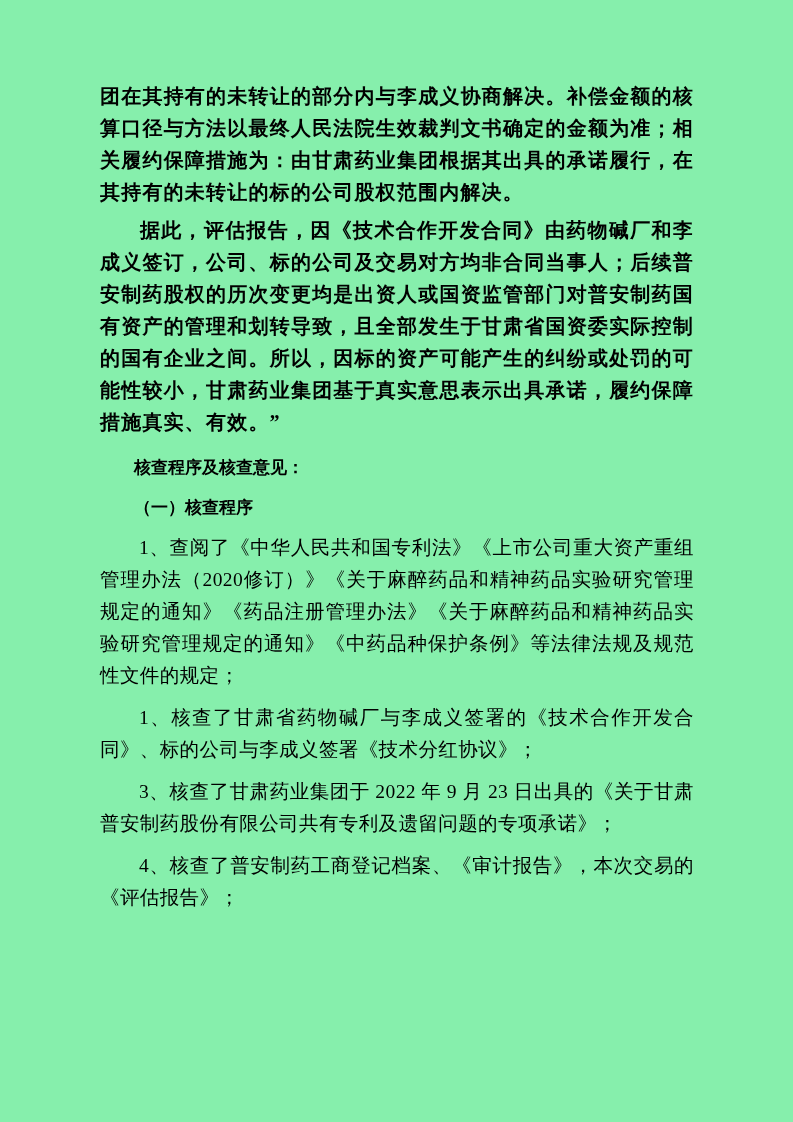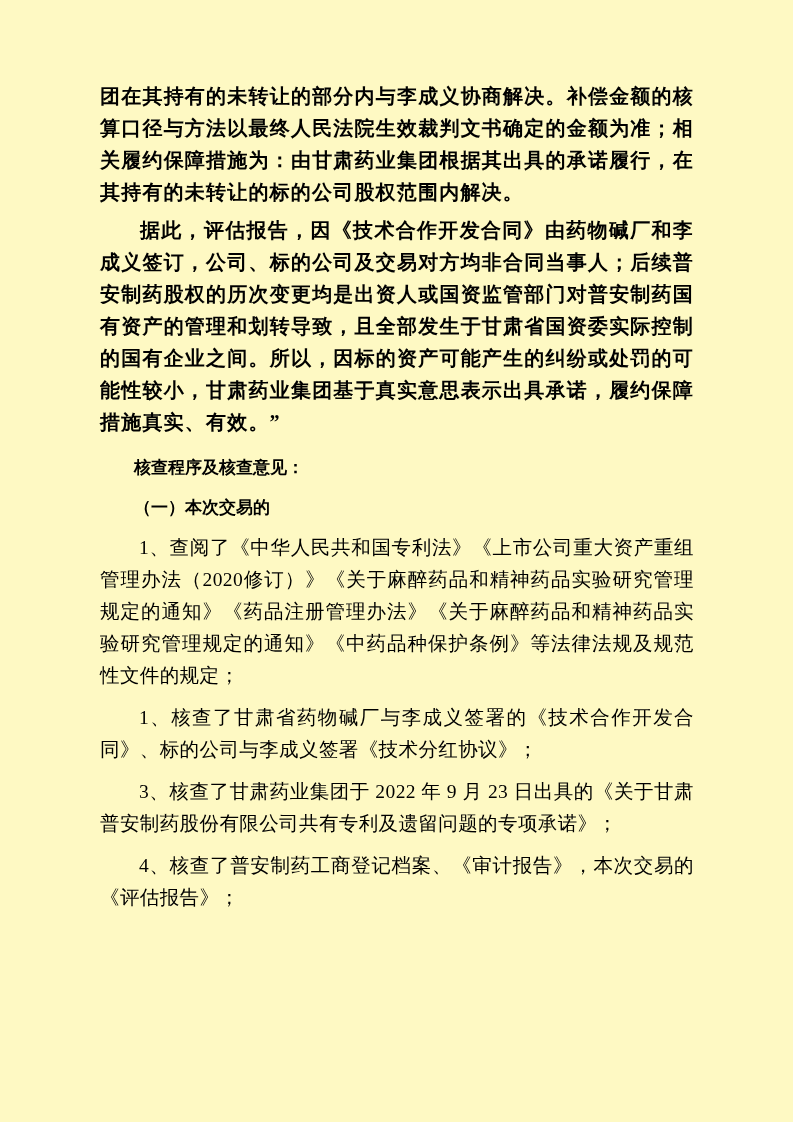--- a/index.html
+++ b/index.html
@@ -4,21 +4,21 @@
 <style>
   html, body {
     margin: 0;
     padding: 0;
     background: #ffffff;
   }
   .page {
     position: relative;
     width: 793px;
     height: 1122px;
-    background: #fef9c3;
+    background: #86efac;
     color: #000000;
     font-family: "Liberation Serif", serif;
     overflow: hidden;
     box-sizing: border-box;
   }
   .content {
     padding: 80px 99px 0 100px;
   }
   p {
     margin: 0;
@@ -69,21 +69,21 @@
 <div class="page">
   <div class="content">
 
     <p class="quoted no-indent">团在其持有的未转让的部分内与李成义协商解决。补偿金额的核算口径与方法以最终人民法院生效裁判文书确定的金额为准；相关履约保障措施为：由甘肃药业集团根据其出具的承诺履行，在其持有的未转让的标的公司股权范围内解决。</p>
 
 
     <p class="quoted">据此，评估报告，因《技术合作开发合同》由药物碱厂和李成义签订，公司、标的公司及交易对方均非合同当事人；后续普安制药股权的历次变更均是出资人或国资监管部门对普安制药国有资产的管理和划转导致，且全部发生于甘肃省国资委实际控制的国有企业之间。所以，因标的资产可能产生的纠纷或处罚的可能性较小，甘肃药业集团基于真实意思表示出具承诺，履约保障措施真实、有效。”</p>
 
     <p class="heading main">核查程序及核查意见：</p>
 
-    <p class="heading sub">（一）本次交易的</p>
+    <p class="heading sub">（一）核查程序</p>
 
     <p class="item">1、查阅了《中华人民共和国专利法》《上市公司重大资产重组管理办法（2020修订）》《关于麻醉药品和精神药品实验研究管理规定的通知》《药品注册管理办法》《关于麻醉药品和精神药品实验研究管理规定的通知》《中药品种保护条例》等法律法规及规范性文件的规定；</p>
 
     <p class="item">1、核查了甘肃省药物碱厂与李成义签署的《技术合作开发合同》、标的公司与李成义签署《技术分红协议》；</p>
 
     <p class="item">3、核查了甘肃药业集团于 2022 年 9 月 23 日出具的《关于甘肃普安制药股份有限公司共有专利及遗留问题的专项承诺》；</p>
 
     <p class="item">4、核查了普安制药工商登记档案、《审计报告》，本次交易的《评估报告》；</p>
 
   </div>

